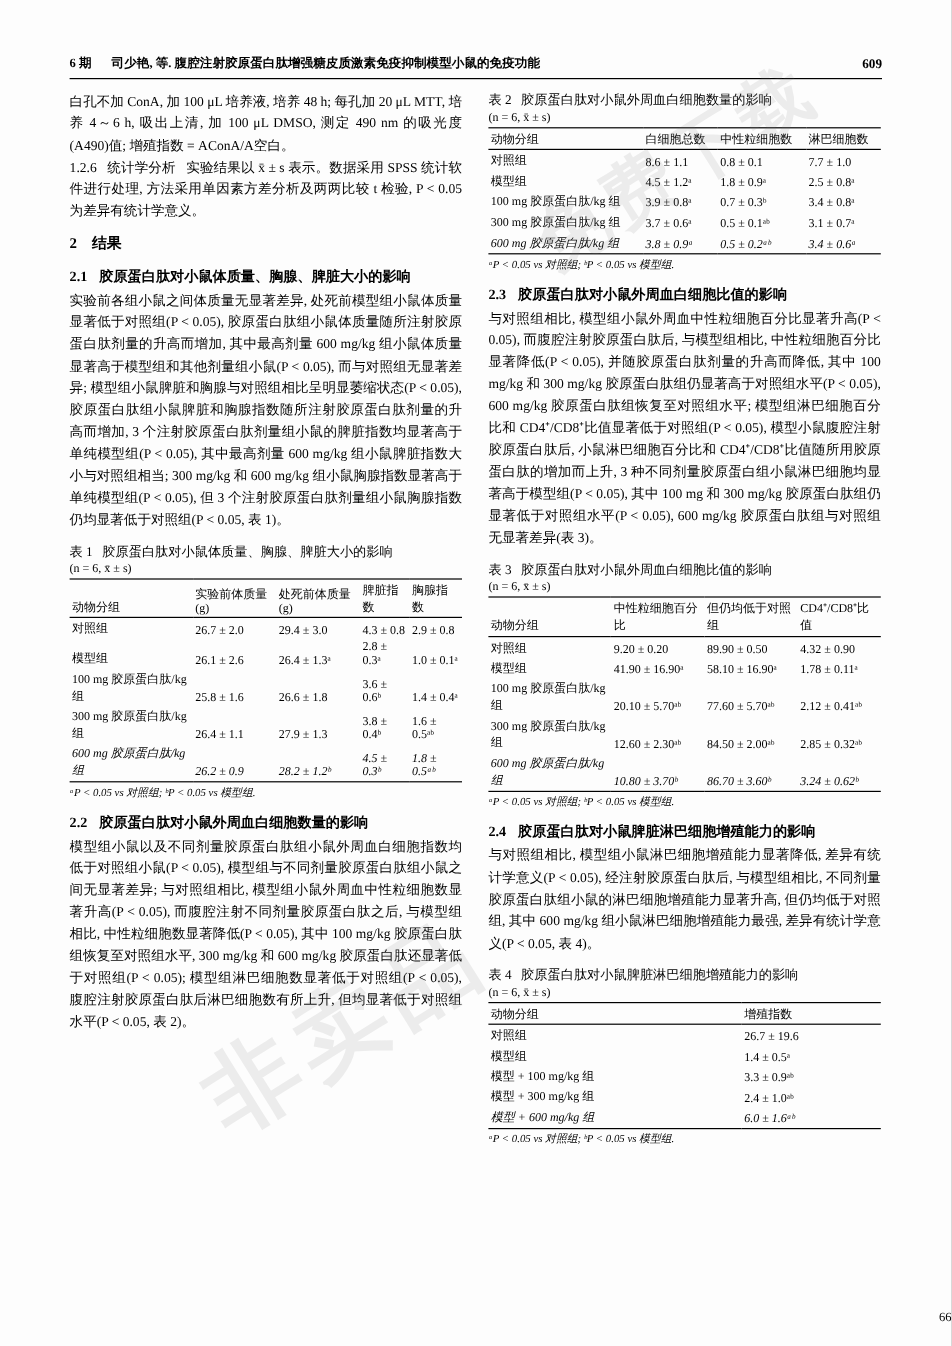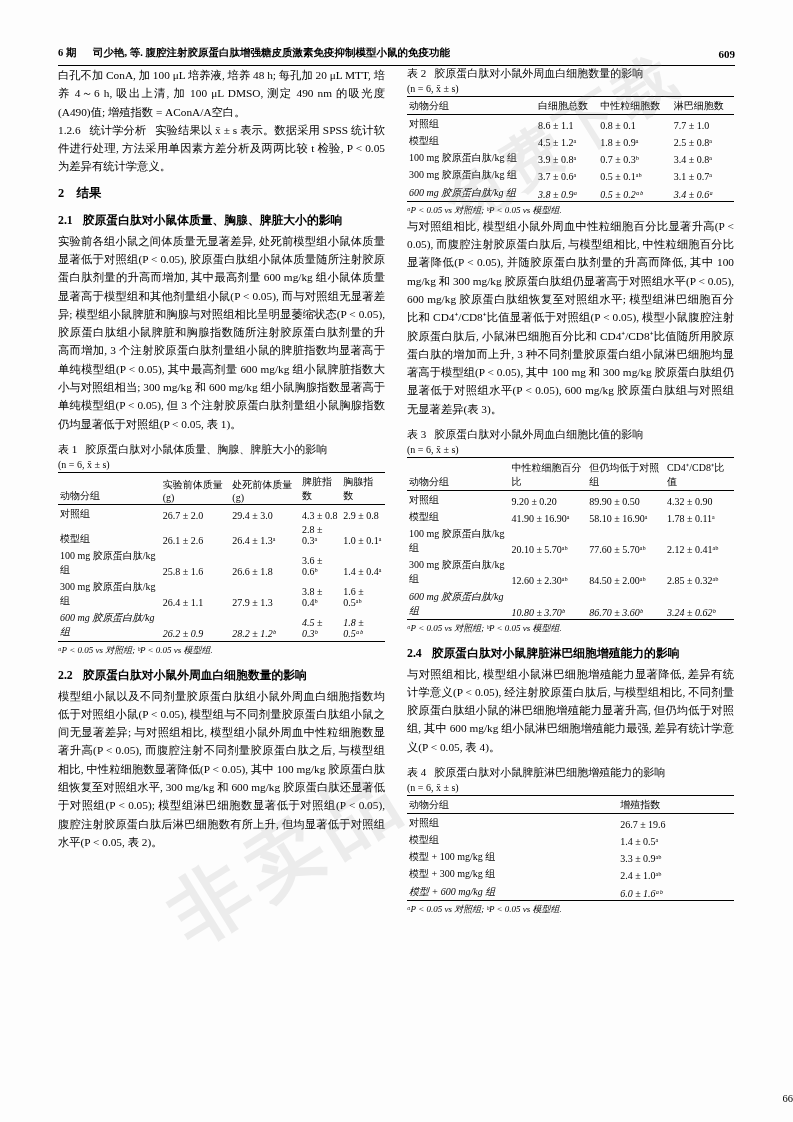--- a/index.html
+++ b/index.html
@@ -19,21 +19,21 @@
   }
   .wm1{left:430px;top:175px;font-size:60px;letter-spacing:6px;}
   .wm2{left:150px;top:880px;font-size:78px;letter-spacing:8px;}
   .hdr{
     display:flex;justify-content:space-between;align-items:flex-end;
     border-bottom:1px solid #000;padding-bottom:5px;font-size:10.5px;
   }
   .hdr-left{font-weight:bold;font-family:"Liberation Serif",serif;}
   .hdr-left .issue{margin-right:14px;}
   .hdr-right{font-weight:bold;font-size:11px;}
-  .cols{display:flex;gap:22px;margin-top:0;}
+  .cols{display:flex;gap:22px;margin-top:10px;}
   .col{width:327px;}
   p{margin:0;font-size:11.3px;line-height:1.62;text-align:justify;text-justify:inter-ideograph;}
   .sec-num{font-weight:bold;font-size:12.4px;margin-top:9px;margin-bottom:2px;}
   .sec-head{font-weight:bold;font-size:11.8px;margin-top:9px;margin-bottom:2px;line-height:1.6;}
   .sec-head .num{margin-right:10px;}
   .tbl-cap{font-size:11px;margin-top:9px;margin-bottom:2px;}
   .tbl-cap .tnum{margin-right:8px;}
   .tbl-sub{font-size:10px;text-align:left;margin:1px 0 2px 0;}
   table{border-collapse:collapse;width:100%;font-size:10px;font-family:"Liberation Serif",serif;}
   table th,table td{padding:1.6px 2px;text-align:left;vertical-align:bottom;}
@@ -183,20 +183,23 @@
           <tr class="tb-bot">
             <td>600 mg 胶原蛋白肽/kg 组</td>
             <td class="num-cell">3.8 ± 0.9ᵃ</td>
             <td class="num-cell">0.5 ± 0.2ᵃᵇ</td>
             <td class="num-cell">3.4 ± 0.6ᵃ</td>
           </tr>
         </tbody>
       </table>
       <div class="foot">ᵃP &lt; 0.05 vs 对照组; ᵇP &lt; 0.05 vs 模型组.</div>
 
+      <div class="sec-head">
+        <span class="num">2.3</span><span>胶原蛋白肽对小鼠外周血白细胞比值的影响</span>
+      </div>
       <p>与对照组相比, 模型组小鼠外周血中性粒细胞百分比显著升高(P &lt; 0.05), 而腹腔注射胶原蛋白肽后, 与模型组相比, 中性粒细胞百分比显著降低(P &lt; 0.05), 并随胶原蛋白肽剂量的升高而降低, 其中 100 mg/kg 和 300 mg/kg 胶原蛋白肽组仍显著高于对照组水平(P &lt; 0.05), 600 mg/kg 胶原蛋白肽组恢复至对照组水平; 模型组淋巴细胞百分比和 CD4⁺/CD8⁺比值显著低于对照组(P &lt; 0.05), 模型小鼠腹腔注射胶原蛋白肽后, 小鼠淋巴细胞百分比和 CD4⁺/CD8⁺比值随所用胶原蛋白肽的增加而上升, 3 种不同剂量胶原蛋白组小鼠淋巴细胞均显著高于模型组(P &lt; 0.05), 其中 100 mg 和 300 mg/kg 胶原蛋白肽组仍显著低于对照组水平(P &lt; 0.05), 600 mg/kg 胶原蛋白肽组与对照组无显著差异(表 3)。</p>
 
       <div class="tbl-cap">
         <span class="tnum">表 3</span><span>胶原蛋白肽对小鼠外周血白细胞比值的影响</span>
       </div>
       <div class="tbl-sub">(n = 6, x̄ ± s)</div>
       <table>
         <thead>
           <tr class="tb-top tb-mid">
             <th>动物分组</th>

